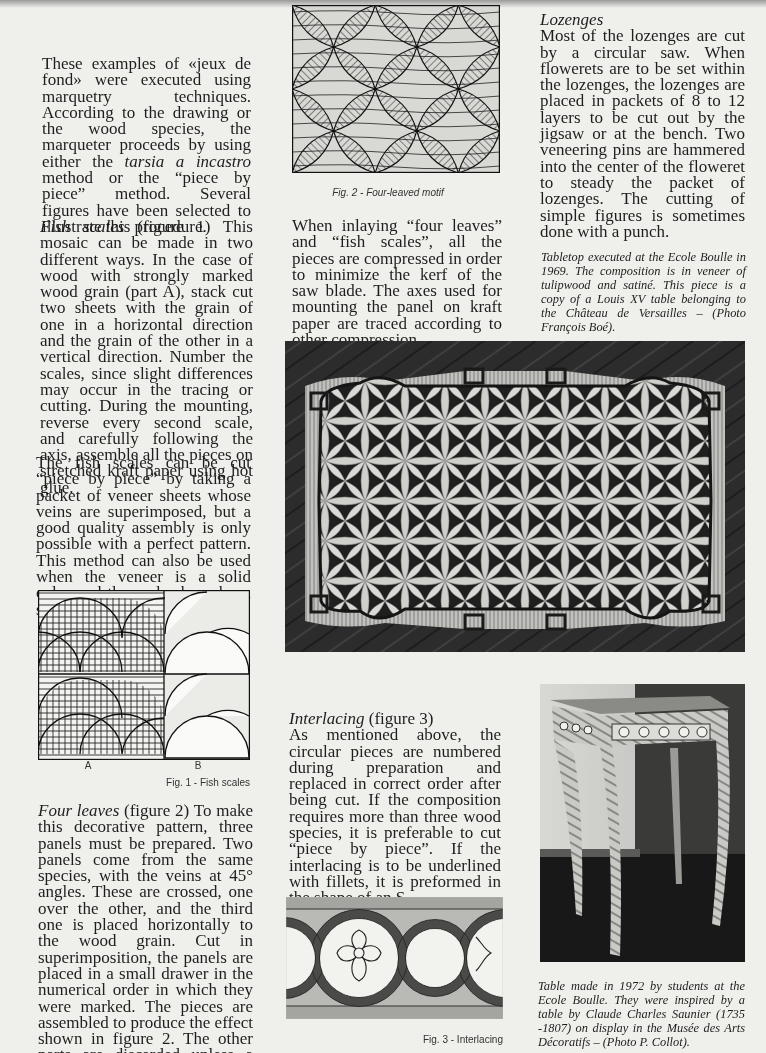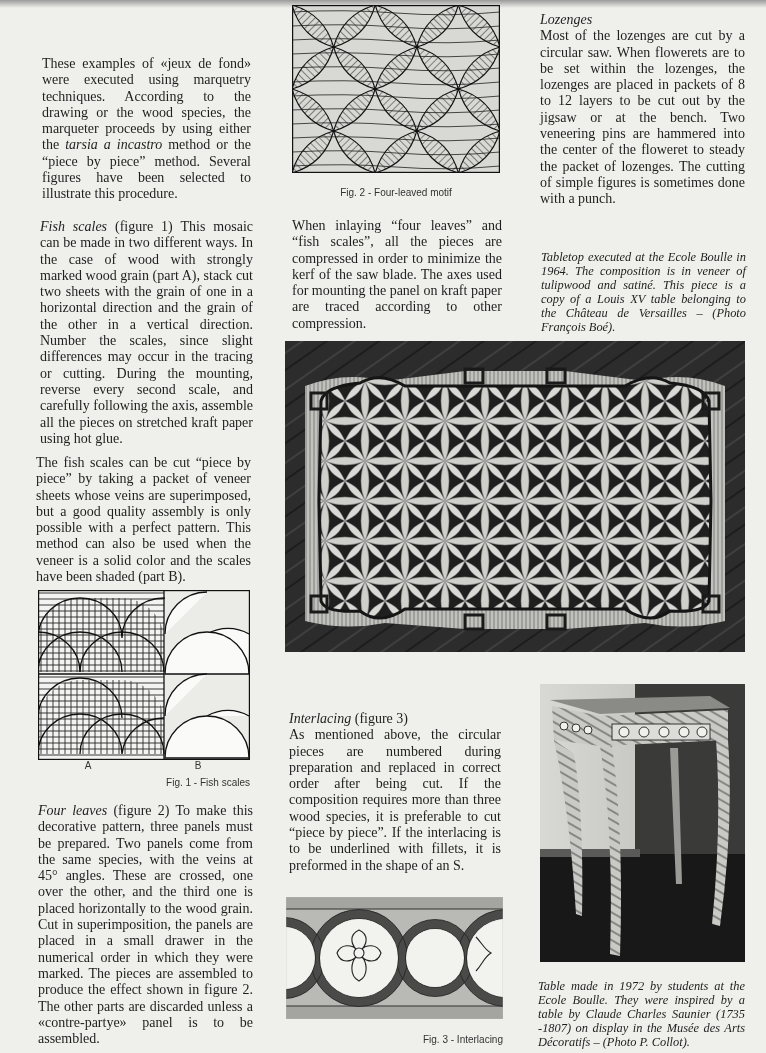--- a/index.html
+++ b/index.html
@@ -6,21 +6,21 @@
   body {
     width: 766px; height: 1053px; position: relative; overflow: hidden;
     background: #efefec;
     font-family: "Liberation Serif", "DejaVu Serif", serif;
     color: #1e1e1e;
   }
   .page-shade { position: absolute; left: 0; top: 0; width: 766px; height: 8px;
     background: linear-gradient(#9a9a98, #efefec); }
   .abs { position: absolute; }
   .title { font-weight: bold; font-size: 19px; line-height: 21px; color: #1a1a1a; }
-  .body-text { font-size: 14px; line-height: 16.3px; text-align: justify; }
+  .body-text { font-size: 17px; line-height: 16.3px; text-align: justify; }
   .caption-it { font-style: italic; font-size: 12.4px; line-height: 14px; text-align: justify; }
   .fig-cap { font-family: "Liberation Sans", "DejaVu Sans", sans-serif; font-size: 10px; text-align: center; color: #333; }
   em { font-style: italic; }
   .fig { position: absolute; }
   .fig svg { display: block; }
 </style>
 </head>
 <body>
 
 <div class="page-shade"></div>
@@ -124,21 +124,21 @@
         <path d="M0,168 Q9.04,200.648 41.6,210 Q32.56,177.352 0,168 Z" fill="url(#diag)"></path>
         <path d="M0,168 Q32.56,158.648 41.6,126 Q9.04,135.352 0,168 Z" fill="url(#diag2)"></path>
         <path d="M83.2,168 Q92.24,200.648 124.80000000000001,210 Q115.76,177.352 83.2,168 Z" fill="url(#diag)"></path>
         <path d="M83.2,168 Q115.76,158.648 124.80000000000001,126 Q92.24,135.352 83.2,168 Z" fill="url(#diag2)"></path>
         <path d="M166.4,168 Q175.44,200.648 208,210 Q198.95999999999998,177.352 166.4,168 Z" fill="url(#diag)"></path>
         <path d="M166.4,168 Q198.95999999999998,158.648 208,126 Q175.44,135.352 166.4,168 Z" fill="url(#diag2)"></path>
       </g>
     <rect x="0.5" y="0.5" width="207" height="167" fill="none" stroke="#111" stroke-width="1.4"></rect>
   </svg>
 </div>
-<div class="abs fig-cap" style="left:292px; top:187px; width:208px;">Fig. 2 - Four-leaved motif</div>
+<div class="abs fig-cap" style="left:284px; top:187px; width:208px;font-style:italic;">Fig. 2 - Four-leaved motif</div>
 
 <p class="abs body-text" style="left:292px; top:218px; width:210px; margin:0;">When inlaying “four leaves” and “fish scales”, all the pieces are compressed in order to minimize the kerf of the saw blade. The axes used for mounting the panel on kraft paper are traced according to other compression.</p>
 
 <div class="fig" style="left:285px; top:341px; width:460px; height:311px; background:#2a2a2a;">
   <svg width="460" height="311" viewBox="0 0 460 311">
     <defs>
       <pattern id="woodgrain" width="4" height="40" patternUnits="userSpaceOnUse">
         <rect width="4" height="40" fill="#b8b8b4"></rect>
         <line x1="1" y1="0" x2="1" y2="40" stroke="#777" stroke-width="0.8"></line>
         <line x1="3" y1="0" x2="3" y2="40" stroke="#d8d8d4" stroke-width="0.6"></line>
@@ -217,21 +217,21 @@
       <circle cx="73" cy="56" r="5"></circle>
       <path d="M190,40 C196,46 198,52 205,56 C198,60 196,68 190,74"></path>
     </g>
     <rect x="0" y="0" width="217" height="122" fill="none" stroke="#bbb" stroke-width="0.5"></rect>
   </svg>
 </div>
 <div class="abs fig-cap" style="left:286px; top:1034px; width:217px;text-align:right;">Fig. 3 - Interlacing</div>
 
 <p class="abs body-text" style="left:540px; top:12px; width:205px; margin:0;"><em>Lozenges</em><br><span>Most of the lozenges are cut by a circular saw. When flowerets are to be set within the lozenges, the lozenges are placed in packets of 8 to 12 layers to be cut out by the jigsaw or at the bench. Two veneering pins are hammered into the center of the floweret to steady the packet of lozenges. The cutting of simple figures is sometimes done with a punch.</span></p>
 
-<p class="abs caption-it" style="left:541px; top:250px; width:205px; margin:0;">Tabletop executed at the Ecole Boulle in 1964. The composition is in veneer of tulipwood and satiné. This piece is a copy of a Louis XV table belonging to the Château de Versailles – (Photo François Boé).</p>
+<p class="abs caption-it" style="left:541px; top:250px; width:205px; margin:0;">Tabletop executed at the Ecole Boulle in 1969. The composition is in veneer of tulipwood and satiné. This piece is a copy of a Louis XV table belonging to the Château de Versailles – (Photo François Boé).</p>
 
 <div class="fig" style="left:540px; top:684px; width:205px; height:278px; background:#1c1c1c;">
   <svg width="205" height="278" viewBox="0 0 205 278">
     <defs>
       <linearGradient id="wall" x1="0" y1="0" x2="1" y2="0">
         <stop offset="0" stop-color="#d8d8d4"></stop>
           <stop offset="0.6" stop-color="#c4c4c0"></stop>
           <stop offset="1" stop-color="#4a4a48"></stop>
       </linearGradient>
       <pattern id="legwood" width="8" height="8" patternUnits="userSpaceOnUse" patternTransform="rotate(30)">

